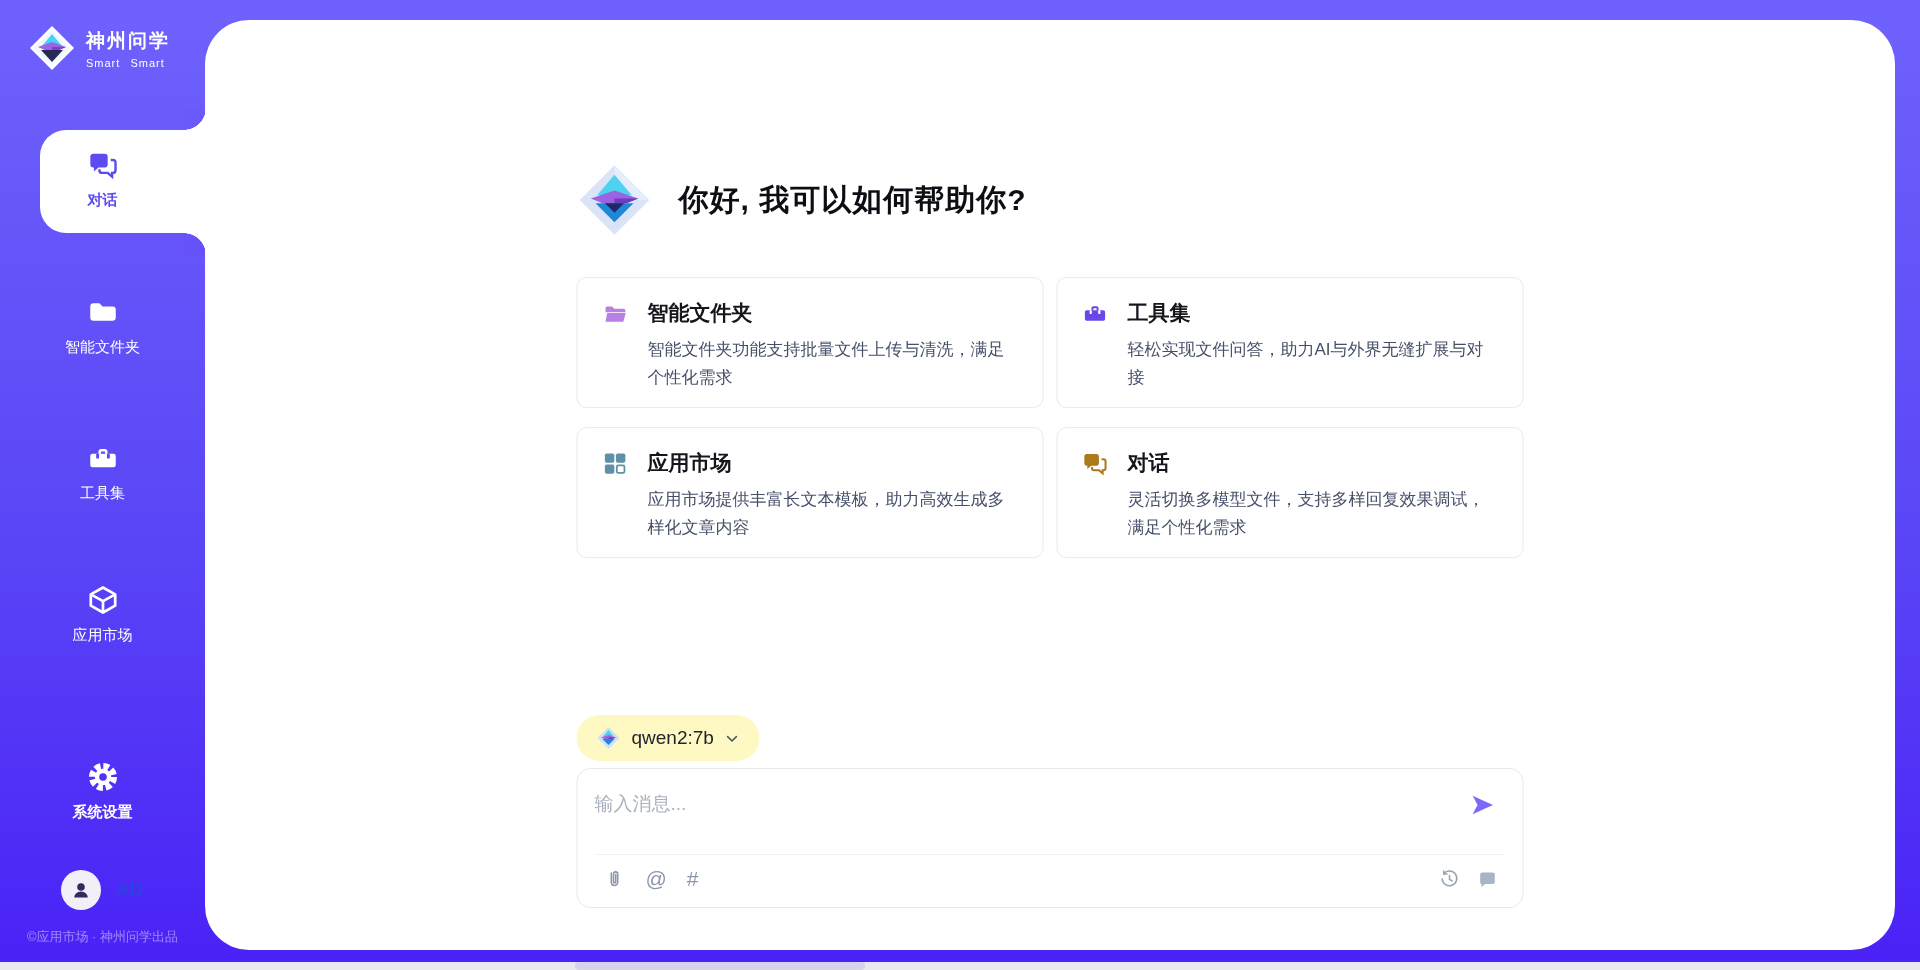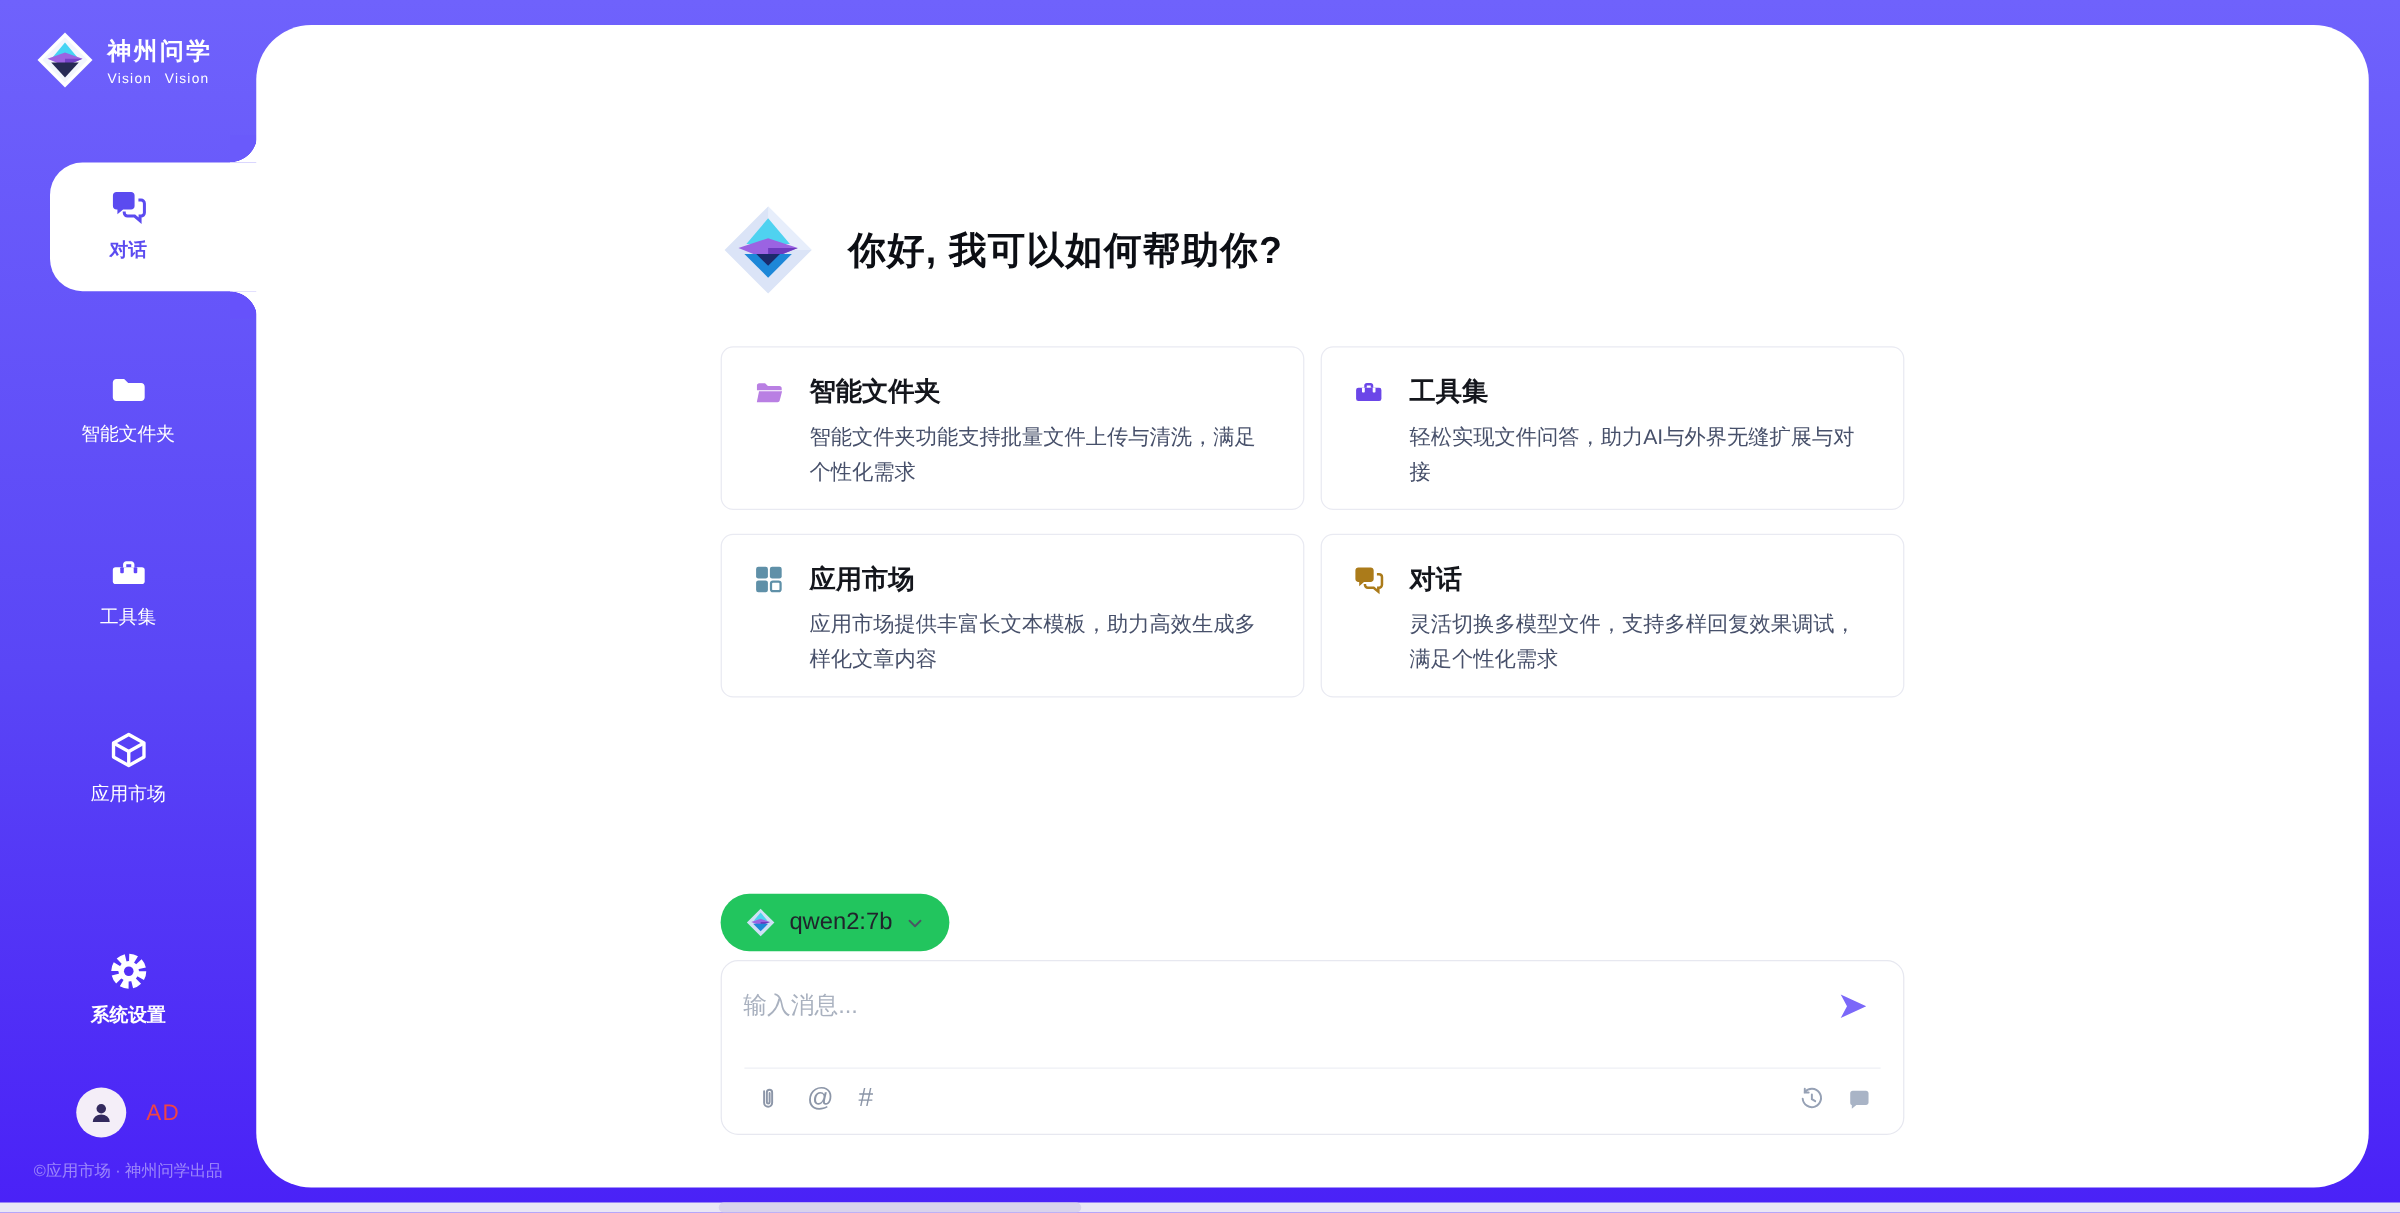--- a/index.html
+++ b/index.html
@@ -27,42 +27,42 @@
   .nav-item .ni-icon { width:34px; height:34px; display:flex; align-items:center; justify-content:center; }
   .nav-item .ni-label { font-size:15px; color:#ffffff; }
   .nav-item.active .ni-label { color:#5b4bf0; font-weight:bold; }
   .nav-item.active { z-index:2; }
   .n1 { top:148px; } .n2 { top:295px; } .n3 { top:441px; } .n4 { top:583px; } .n5 { top:760px;font-weight:bold; }
 
   .user-block { position:absolute; left:0; top:870px; width:205px; display:flex;
     align-items:center; justify-content:center; gap:16px; }
   .avatar { width:40px; height:40px; border-radius:50%; background:#f4eef8;
     display:flex; align-items:center; justify-content:center; }
-  .user-name { color:#ef4444; font-size:18px; letter-spacing:1px; }
+  .user-name { color:#1d4ed8; font-size:18px; letter-spacing:1px; }
   .copyright { position:absolute; left:0; top:928px; width:205px; text-align:center;
     color:rgba(255,255,255,0.45); font-size:13px; }
 
   
   .panel { position:absolute; left:205px; top:20px; width:1690px; height:930px;
     background:#ffffff; border-radius:44px; }
   .column { position:absolute; left:50%; transform:translateX(-50%); width:947px; height:100%; }
 
   .hero { position:absolute; top:142px; left:0; display:flex; align-items:center; gap:26px;text-align:center; }
   .hero-title { font-size:30px; font-weight:bold; color:#0c0e14; letter-spacing:1px; }
 
   .cards { position:absolute; top:257px; left:0; width:100%;
     display:grid; grid-template-columns:467px 467px; gap:19px 13px; }
   .card { width:467px; height:131px; background:#fff; border:1px solid #e9eaf2;
     border-radius:10px; padding:21px 24px; display:flex; gap:19px; cursor:pointer; }
   .card-icon { width:27px; height:27px; flex:0 0 27px; margin-top:1px; }
   .card-title { font-size:21px; font-weight:bold; color:#14161c; margin-bottom:9px; }
   .card-desc { font-size:17px; color:#47506a; line-height:28px; }
 
   .model-pill { position:absolute; top:695px; left:0; height:46px; padding:0 20px;
-    background:#22c55e; border-radius:23px; display:inline-flex; align-items:center;
+    background:#fef9c3; border-radius:23px; display:inline-flex; align-items:center;
     gap:11px; cursor:pointer; }
   .model-name { font-size:19px; color:#20242c; }
 
   .input-card { position:absolute; top:748px; left:0; width:947px; height:140px;
     border:1px solid #e7e8f0; border-radius:14px; background:#fff; }
   .input-placeholder { position:absolute; left:17px; top:22px; font-size:19px; color:#a9b1bf; }
   .send-btn { position:absolute; right:26px; top:22px; width:28px; height:28px; cursor:pointer; }
   .input-divider { position:absolute; left:18px; right:18px; top:85px; border-top:1px solid #eef0f5; }
   .tool-row-left { position:absolute; left:26px; top:99px; display:flex; align-items:center; gap:20px; }
   .tool-row-right { position:absolute; right:24px; top:99px; display:flex; align-items:center; gap:16px; }
@@ -83,21 +83,21 @@
     <svg width="48" height="48" viewBox="0 0 48 48">
       <polygon points="24,2 46,24 24,46 2,24" fill="#ffffff"></polygon>
       <polygon points="24,6 42,24 24,42 6,24" fill="#f2f6fd"></polygon>
       <polygon points="24,10 34,22 14,22" fill="#45d4f4"></polygon>
       <polygon points="10,23 24,18 38,23 24,29" fill="#9b63e2"></polygon>
       <polygon points="24,23 38,23 24,29" fill="#7443c9"></polygon>
       <polygon points="13,26 35,26 24,38" fill="#262a55"></polygon>
     </svg>
     <div class="logo-text">
       <div class="cn">神州问学</div>
-      <div class="en">Vision Vision</div>
+      <div class="en">Smart Smart</div>
     </div>
   </div>
 
   <div class="active-tab"></div>
   <div class="fillet fillet-top"></div>
   <div class="fillet fillet-bottom"></div>
 
   <div class="nav-item active n1">
     <span class="ni-icon">
       <svg width="32" height="32" viewBox="0 0 24 24" fill="none">

